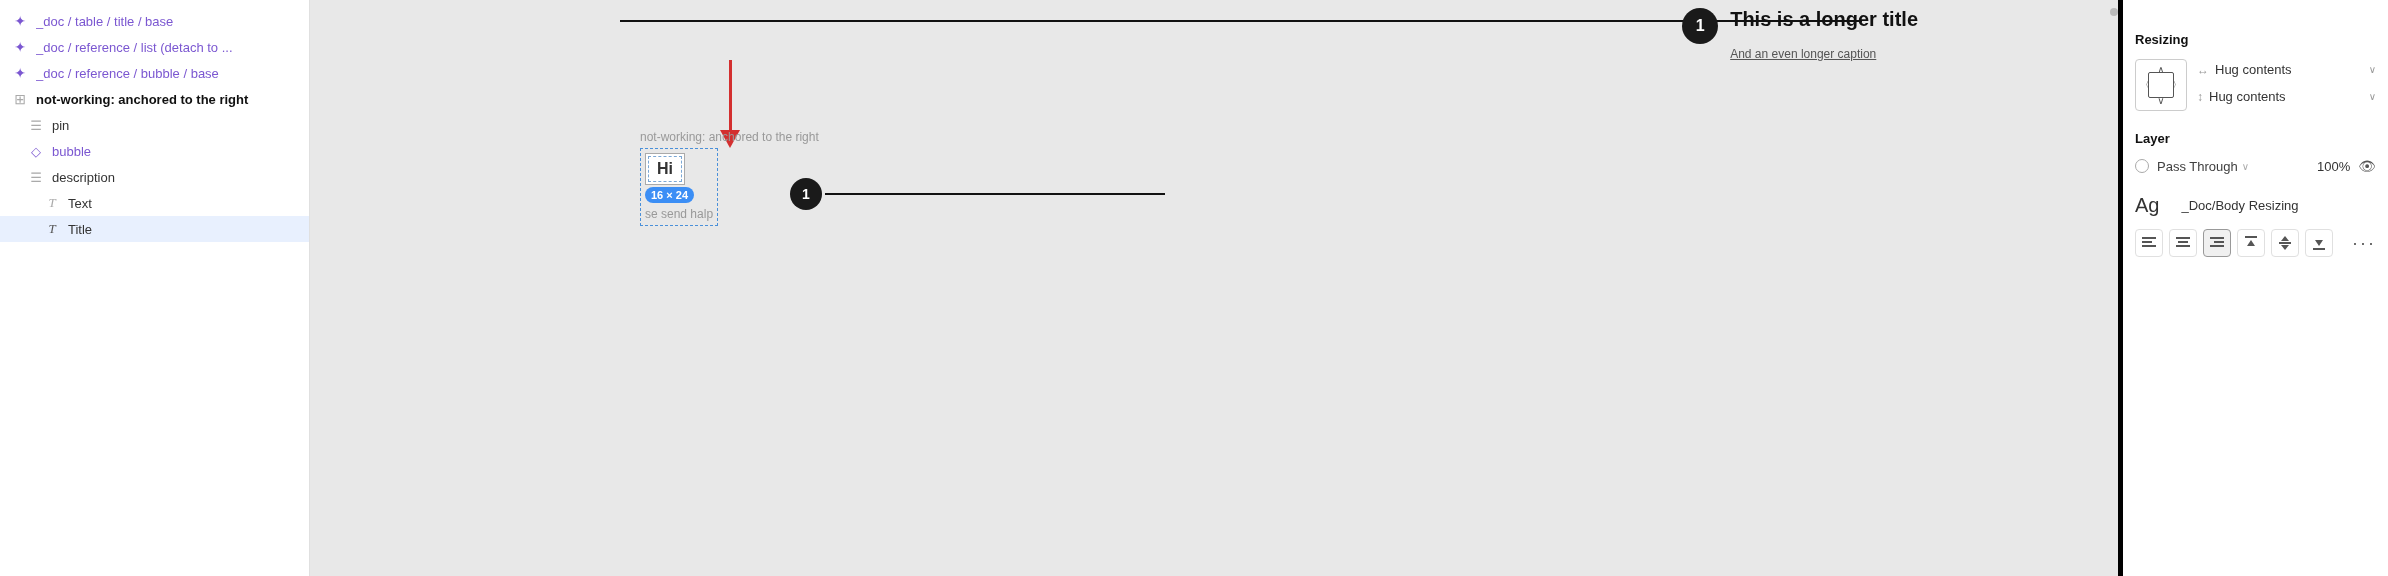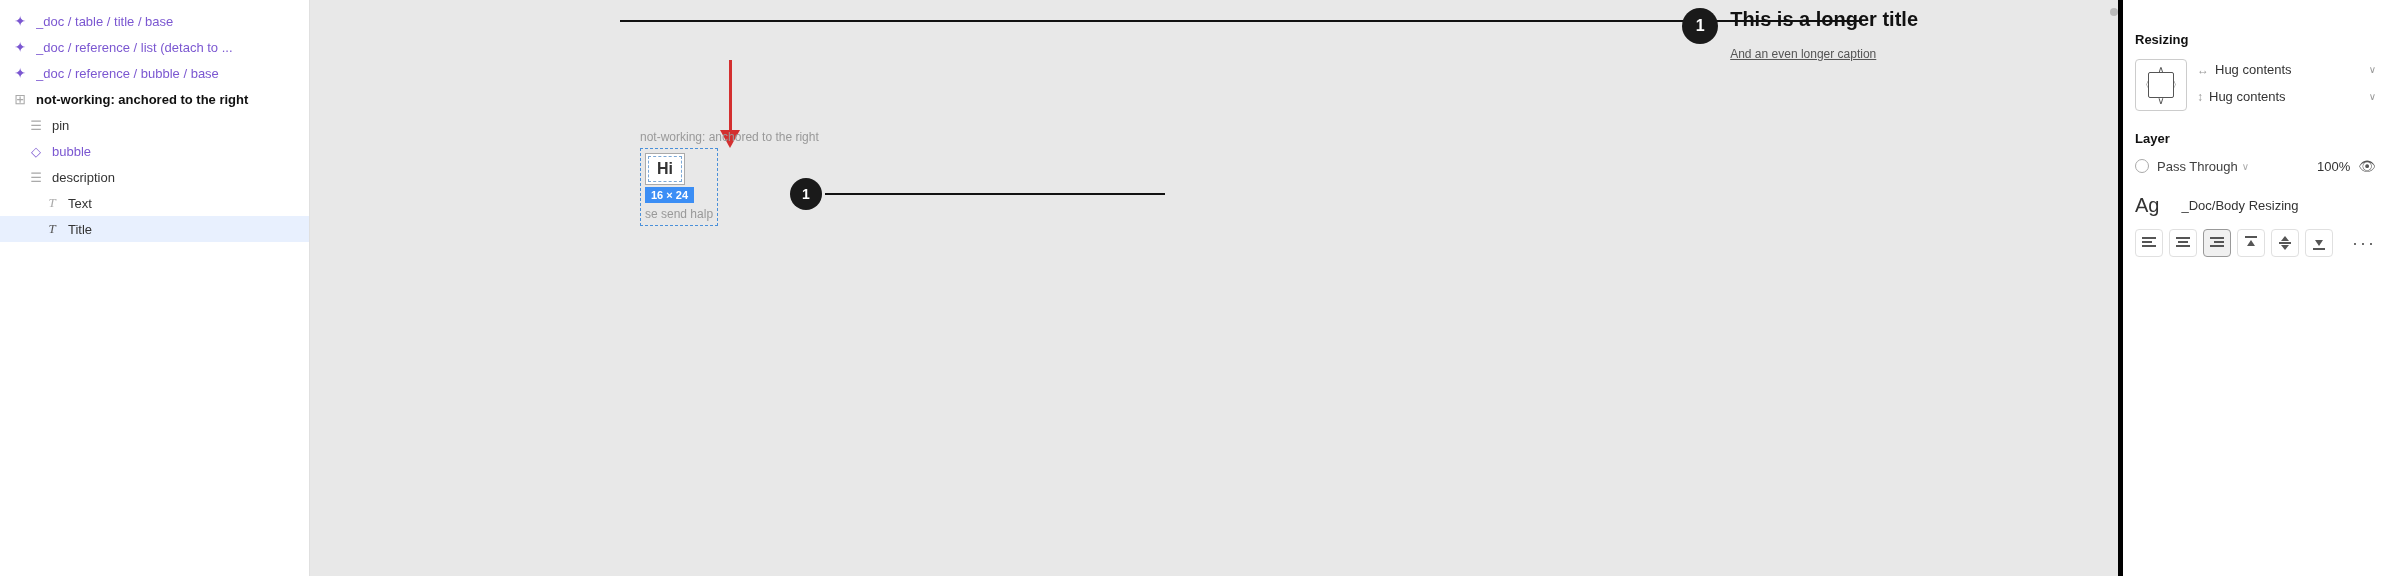--- a/index.html
+++ b/index.html
@@ -134,21 +134,21 @@
       position: absolute;
       top: 2px; left: 2px; right: 2px; bottom: 2px;
       border: 1px dashed #7ba7d4;
     }
     .size-badge {
       background: #3b8ef5;
       color: #fff;
       font-size: 11px;
       font-weight: 600;
       padding: 2px 6px;
-      border-radius: 0;
+      border-radius: 8px;
       margin-top: 2px;
     }
     .send-halp-text {
       color: #999;
       font-size: 12px;
       margin-top: 4px;
     }
 
     
     .red-arrow {

